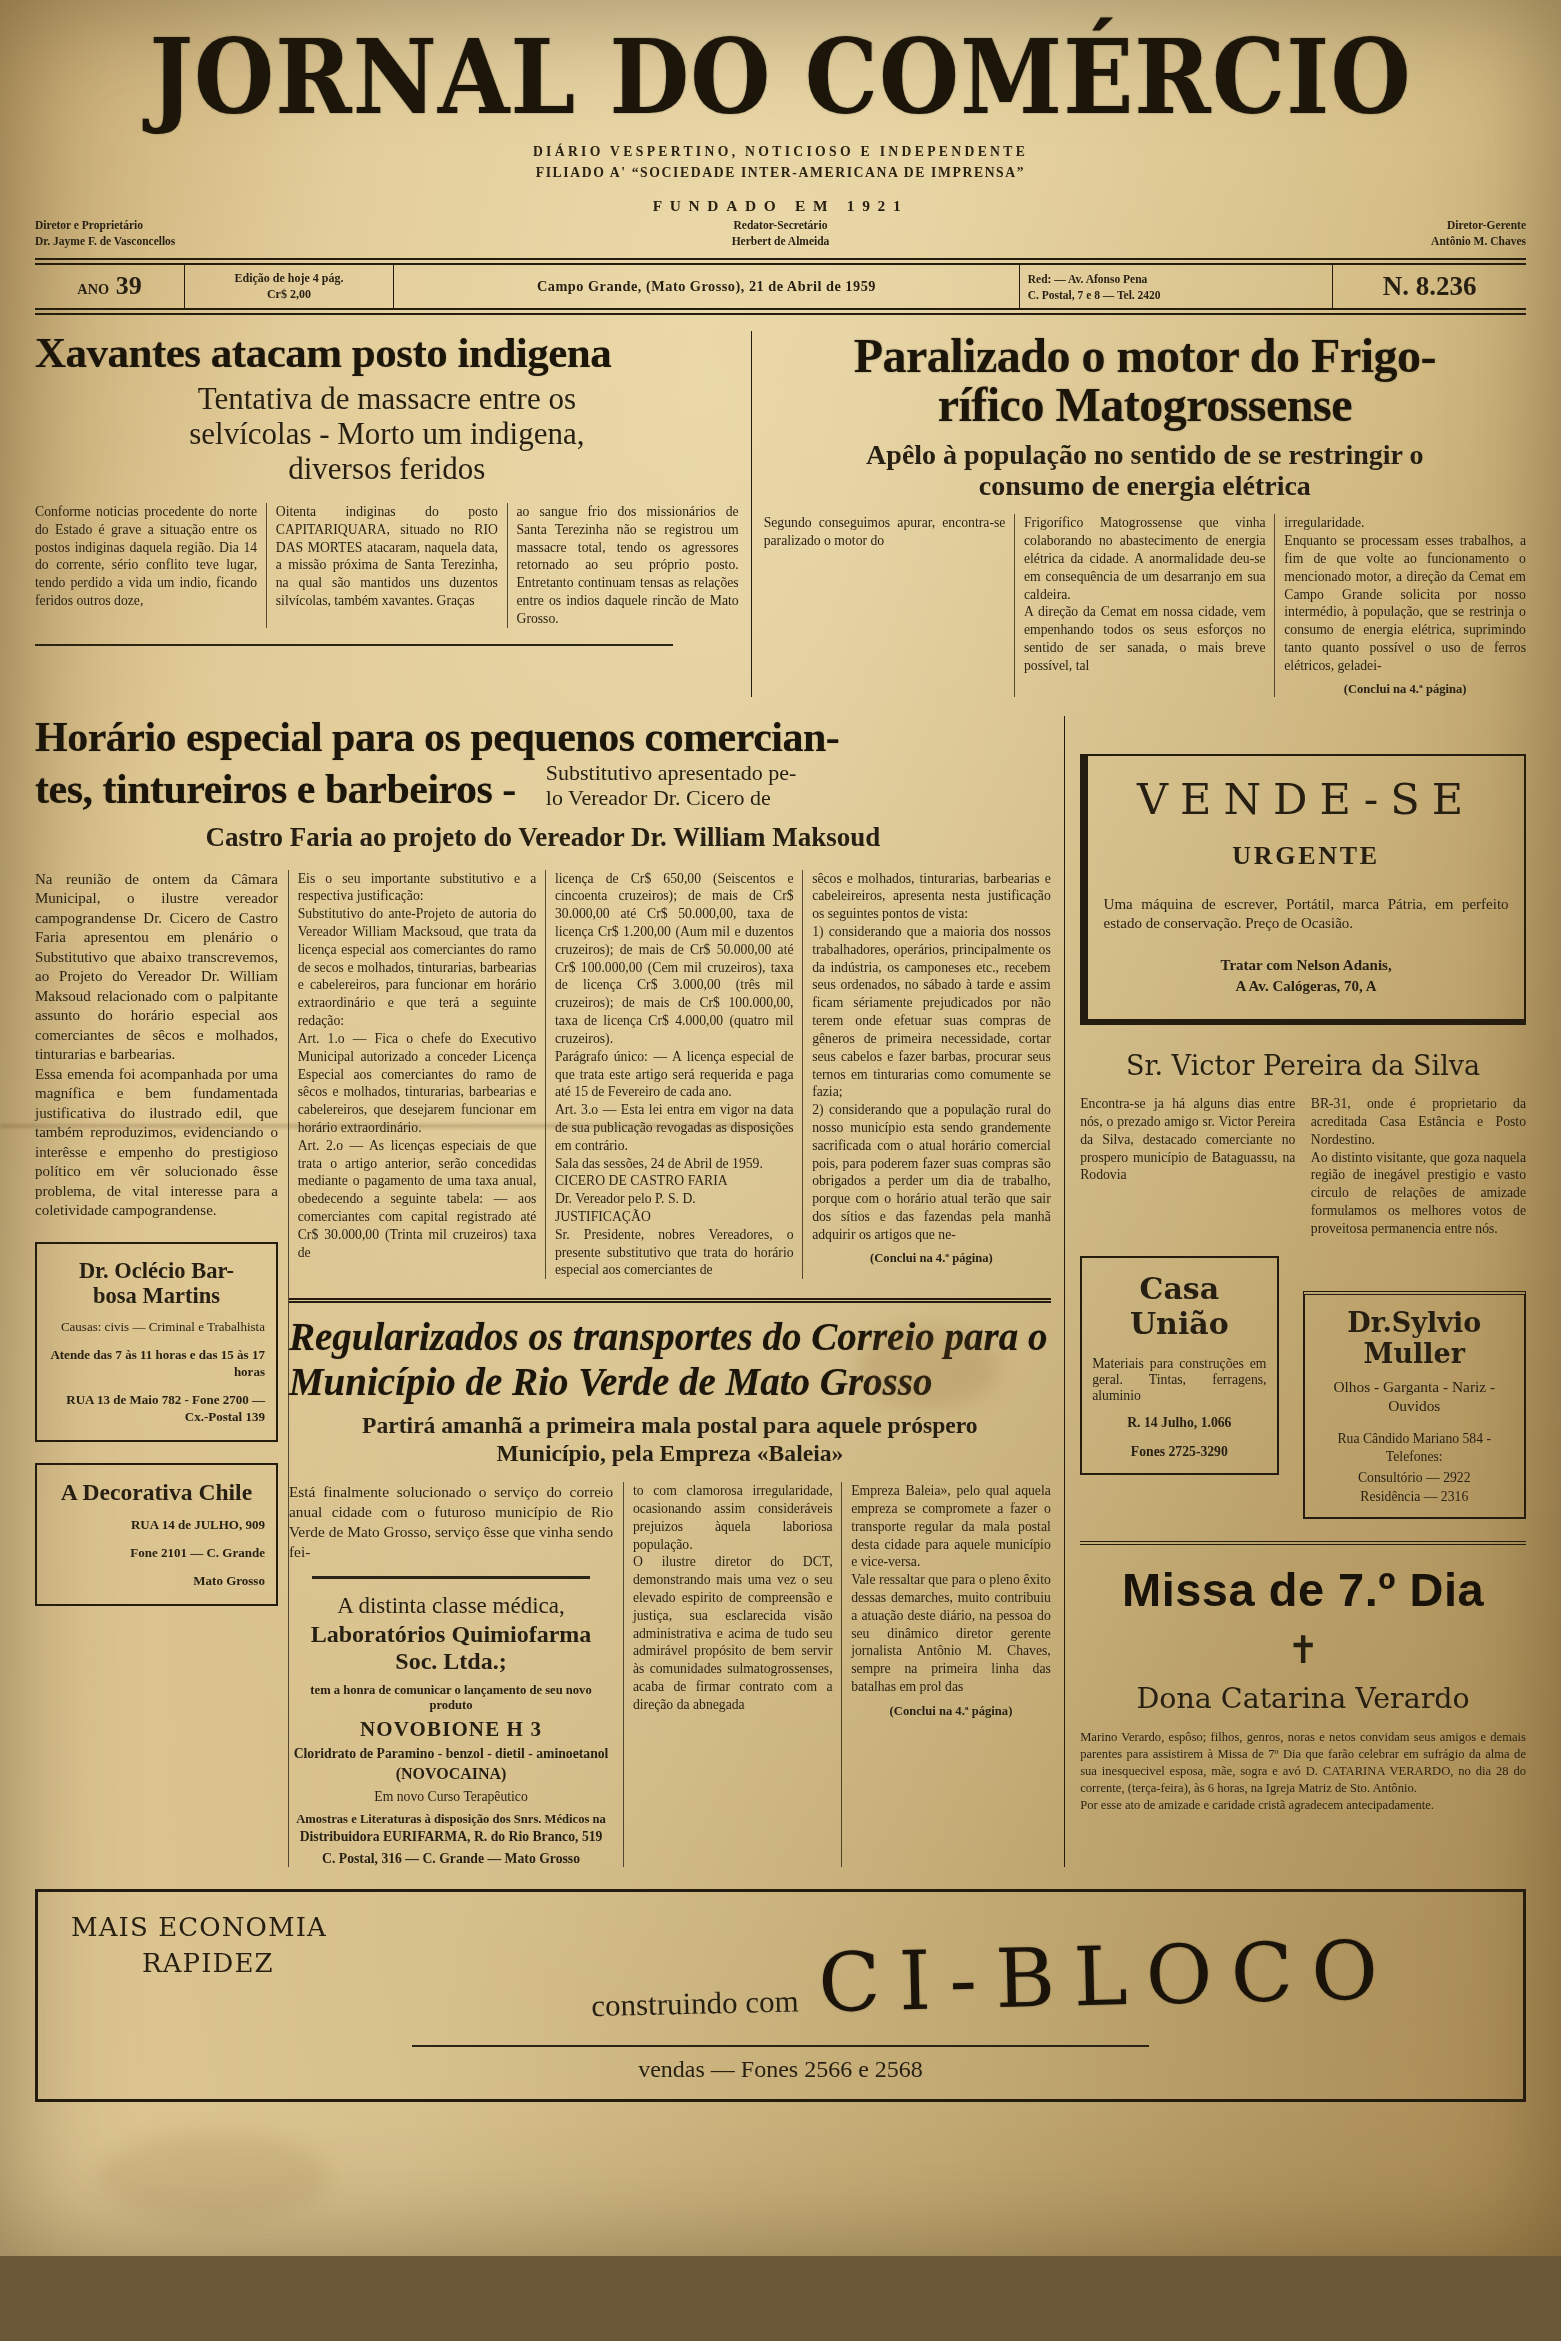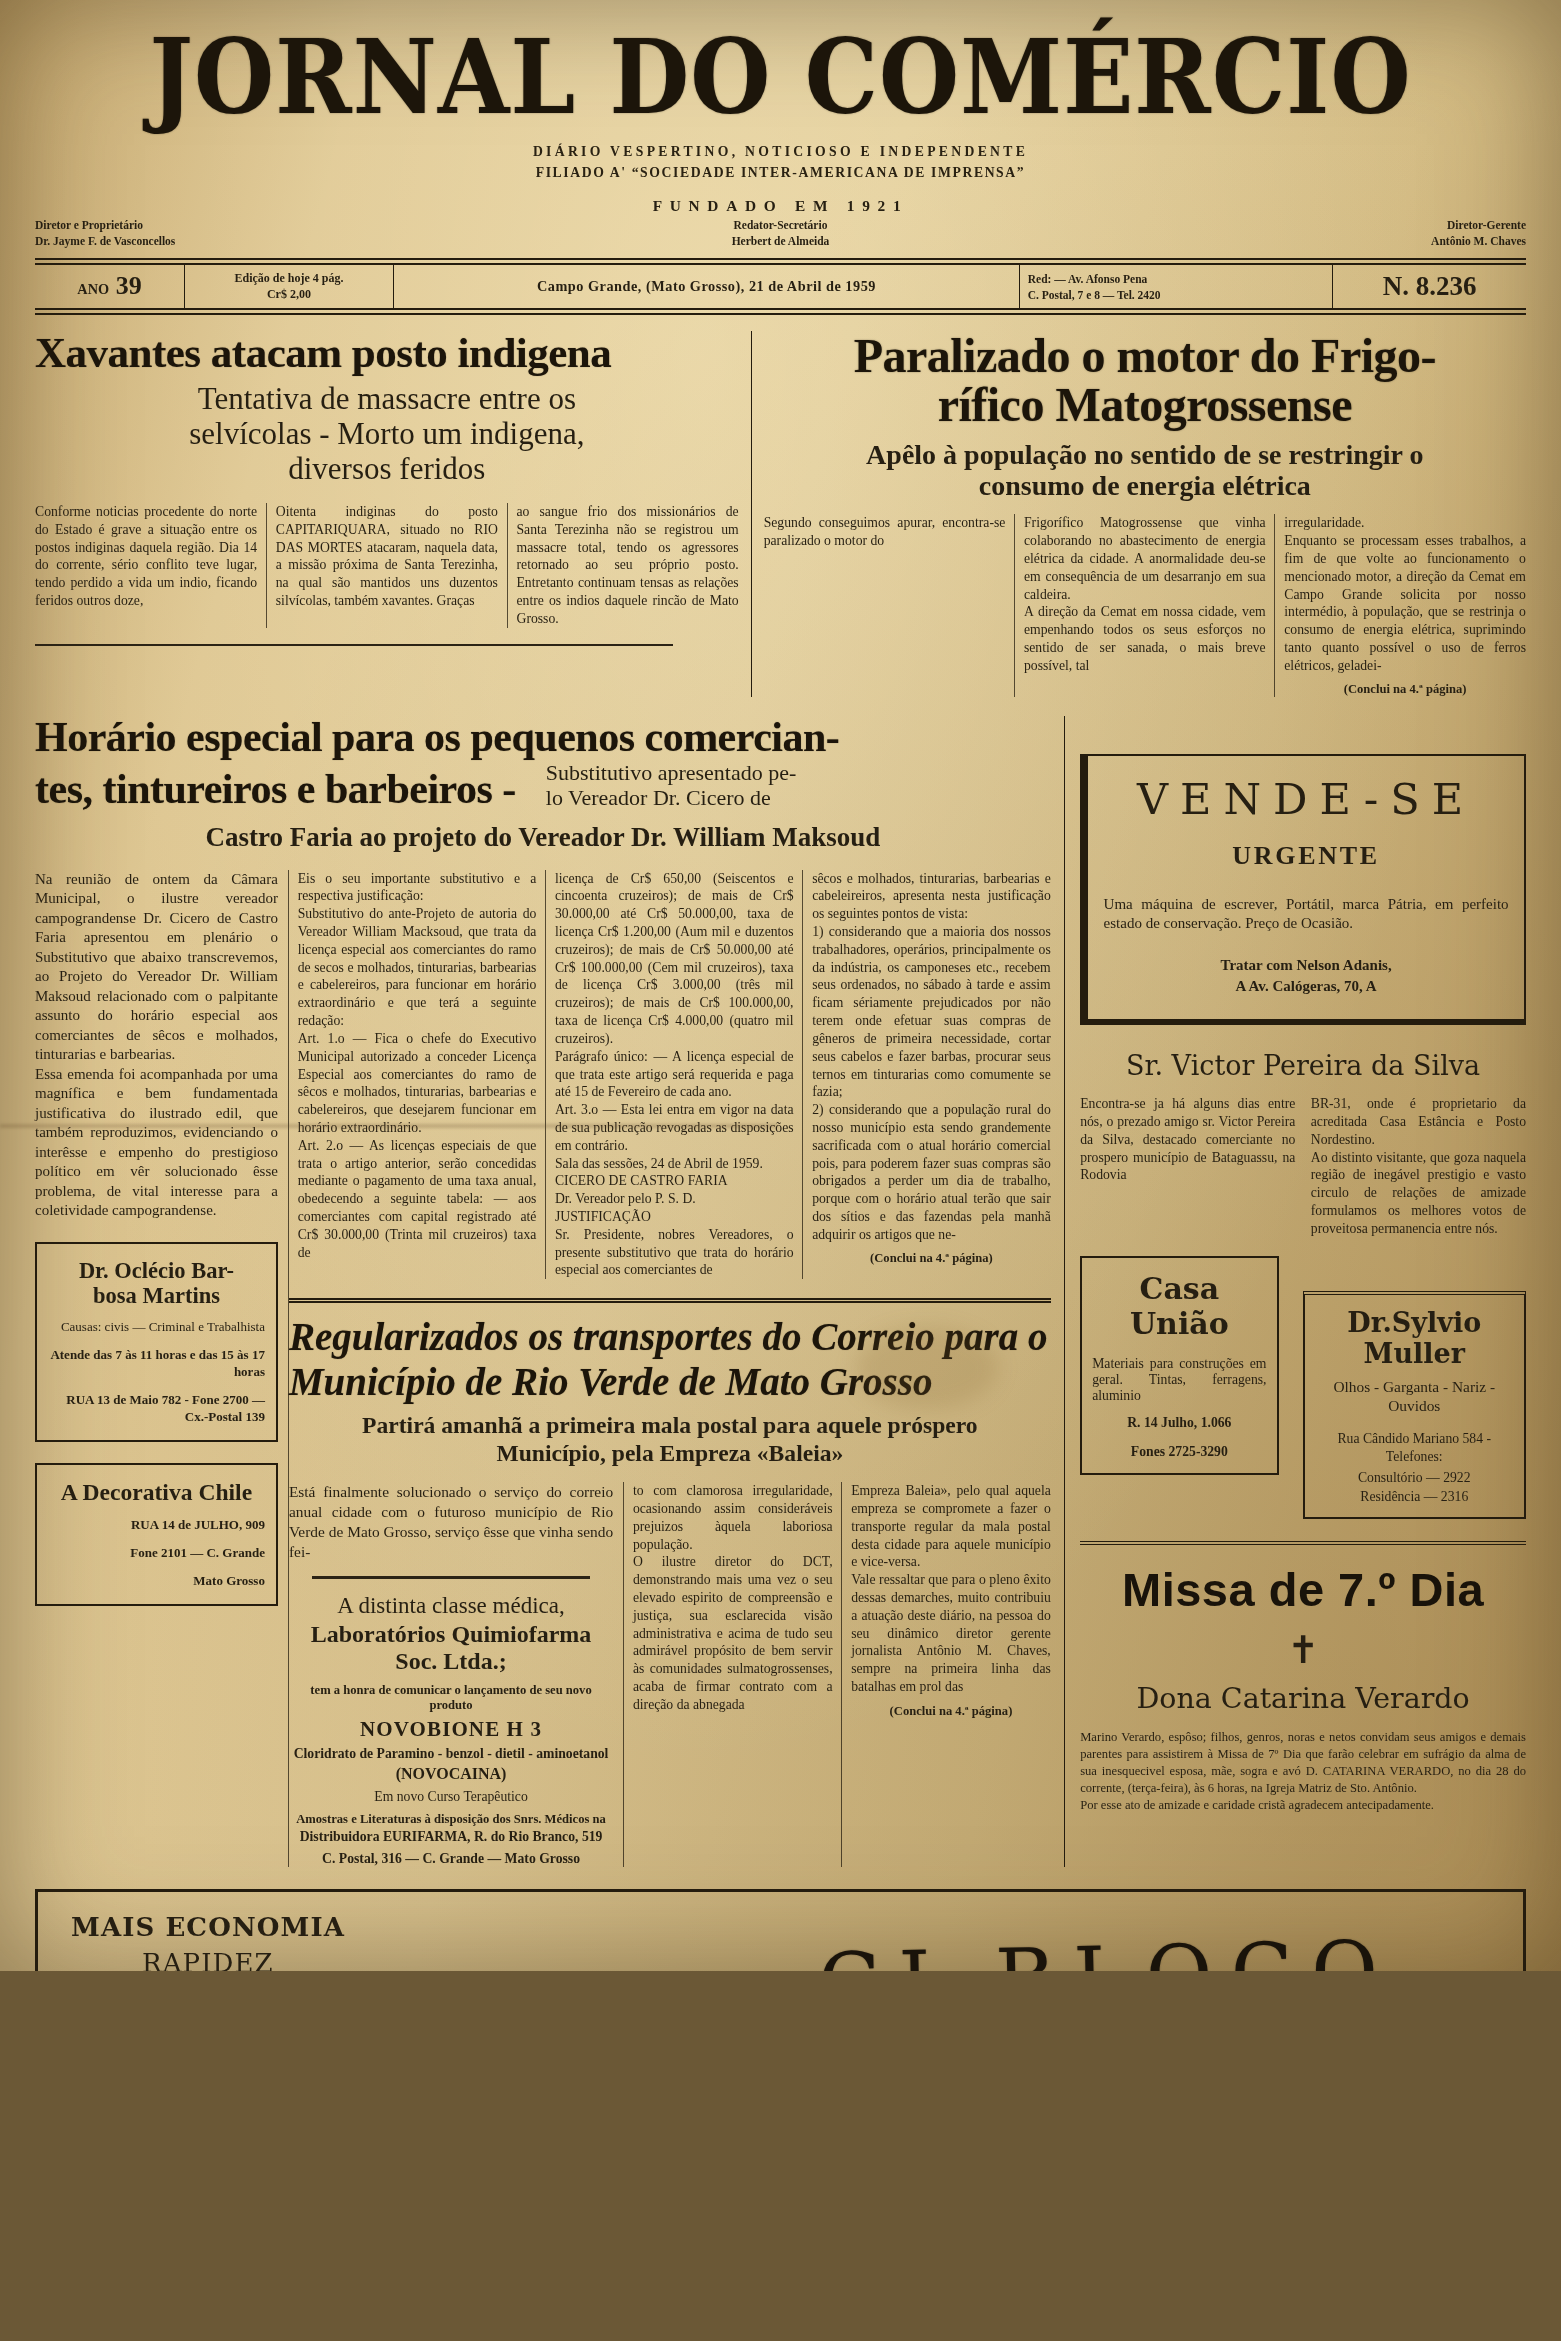--- a/index.html
+++ b/index.html
@@ -1,19 +1,19 @@
 <!DOCTYPE html>
 <html style="font-size:8.8px"><head>
 <meta charset="utf-8">
 <style>
   * { box-sizing: border-box; margin: 0; padding: 0; }
   html,body { background:#6b5836; }
   .sheet {
     position: relative;
-    width: 1561px; height: 1971px;
+    width: 1561px; height: 2256px;
     margin: 0 auto;
     overflow: hidden;
     font-family: "Liberation Serif", serif;
     color: #261f12;
     background:
       radial-gradient(ellipse at 45% 18%, rgba(255,244,205,.38), transparent 62%),
       radial-gradient(ellipse at 88% 88%, rgba(110,82,36,.28), transparent 70%),
       linear-gradient(105deg, #c3a56c, #dcc48f 18%, #e0ca96 45%, #d6be86 70%, #bf9f64 100%);
     box-shadow: inset 0 0 121px rgba(66,48,18,.5);
     padding: 24px 35px 22px 35px;
@@ -162,21 +162,21 @@
     text-align:center; letter-spacing:0.5px; color:#19130a;}
   .missa-cross { text-align:center; font-size:38px; margin-top:14.3px; line-height:1; }
   .missa-name { text-align:center; font-size:28.5px; margin-top:13px; font-family:"DejaVu Serif", serif;}
   .missa-body { margin-top:14.3px; font-size:12.6px; line-height:1.35; }
 
   
   .banner { margin-top:22px; border:3.3px solid #241c0e; padding:18.6px 33px 16.4px 33px; }
   .banner-top { display:flex; align-items:flex-start; }
   .banner-words { width:30%; font-size:26px; letter-spacing:1.1px; line-height:1.35;
     font-family:"DejaVu Serif", serif; }
-  .bw1 { padding-left:49px; } .bw2 { padding-left:0;font-weight:bold; } .bw3 { padding-left:71px; }
+  .bw1 { padding-left:49px; } .bw2 { padding-left:0; } .bw3 { padding-left:71px; }
   .banner-brandrow { width:70%; display:flex; align-items:baseline; justify-content:center;
     transform:rotate(-1.3deg); margin-top:22px;}
   .banner-lead { font-size:31px; margin-right:20px; }
   .banner-brand { font-size:81px; letter-spacing:18.6px; font-family:"DejaVu Serif", serif;
     color:#19130a; text-shadow:0 0 1.6px rgba(30,22,10,.45);}
   .banner-rule { height:2.2px; background:#2b2315; width:52%; margin:18.6px auto 8.8px auto; }
   .banner-footer { text-align:center; font-size:24px; }
 </style>
 </head>
 <body>

